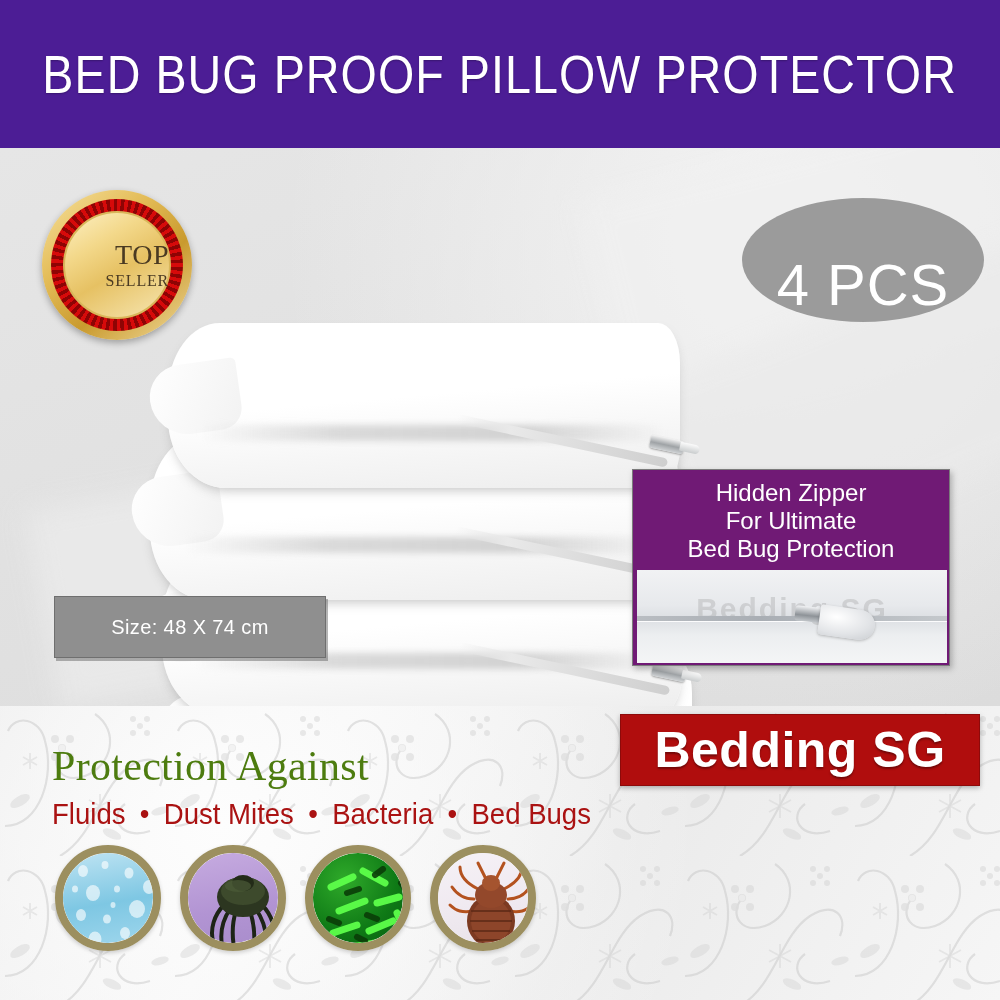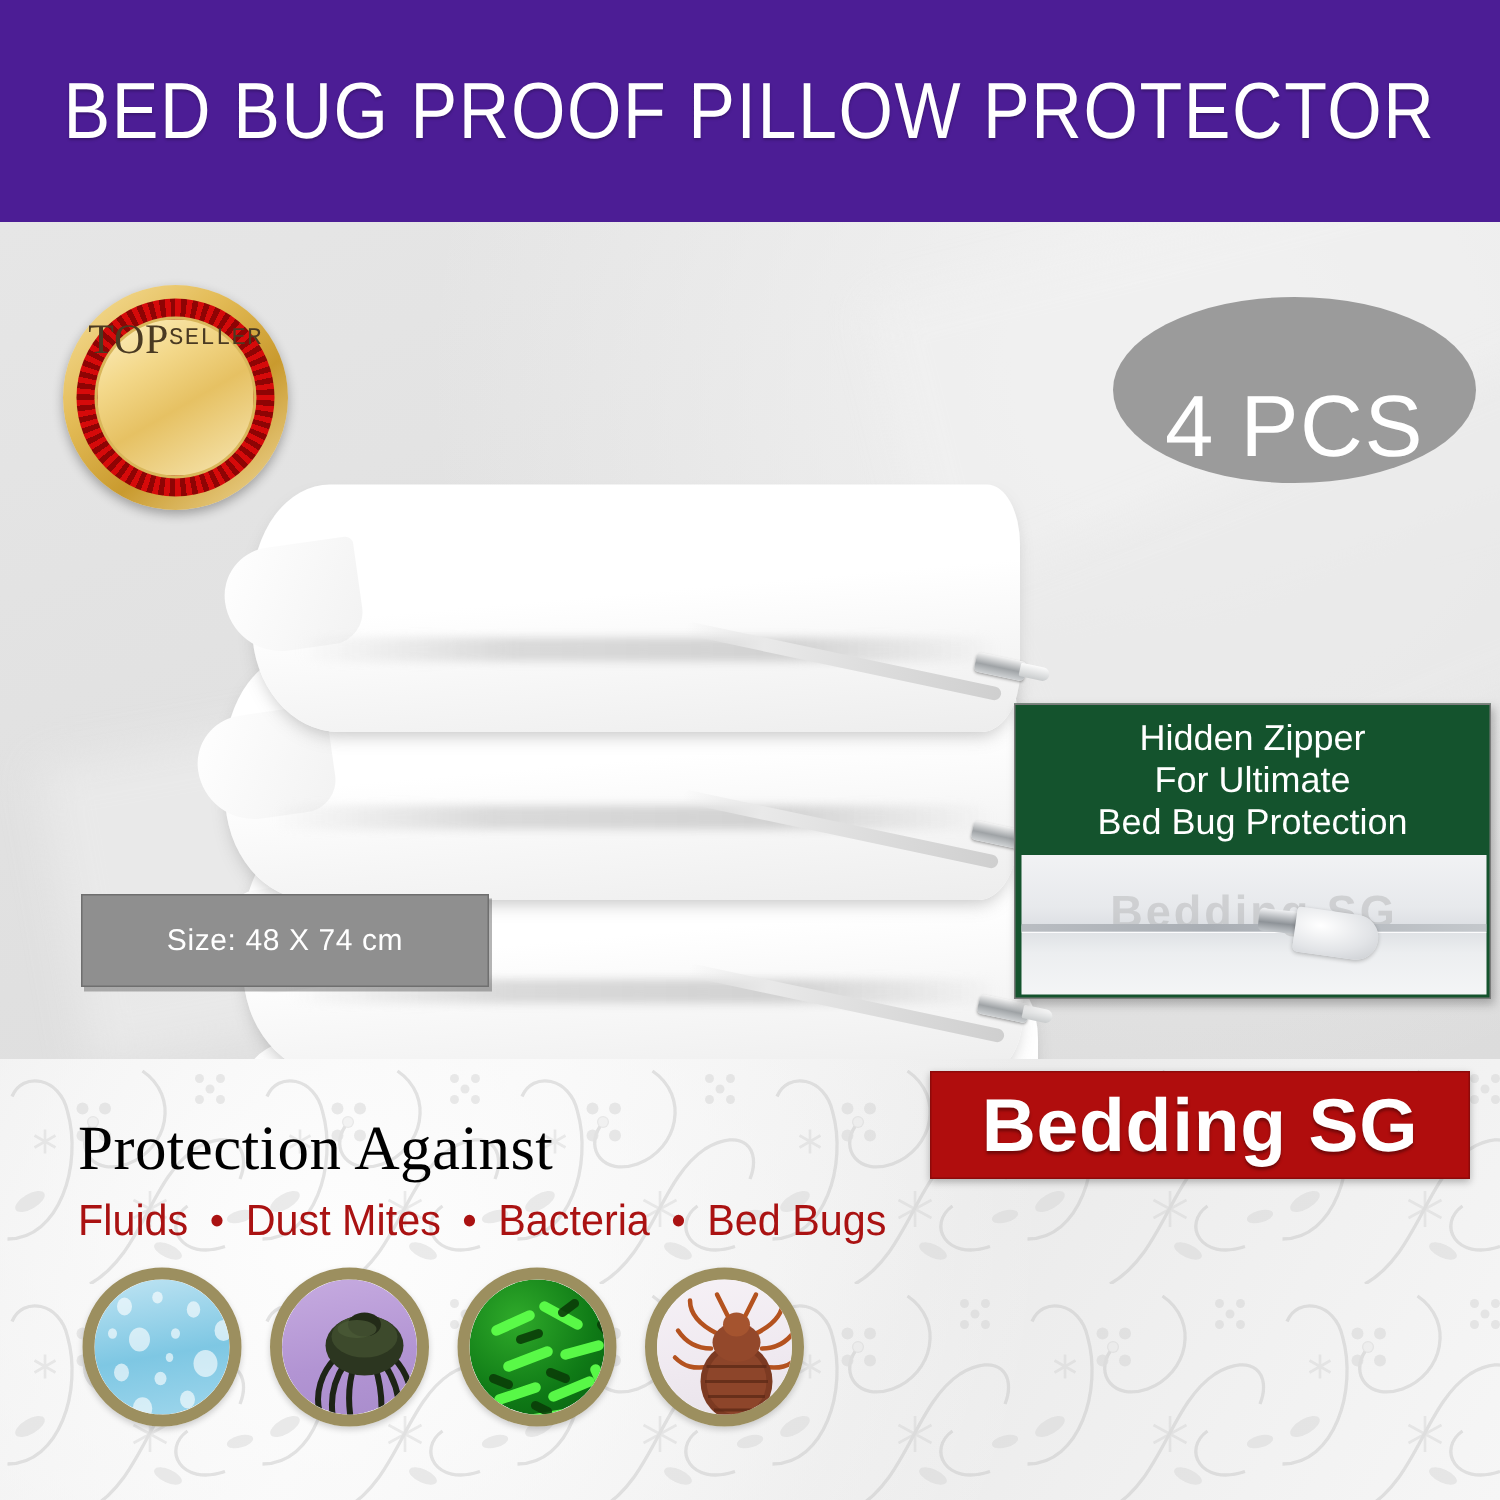--- a/index.html
+++ b/index.html
@@ -105,28 +105,28 @@
   .badge .ring{
     position:absolute; inset:9px; border-radius:50%;
     background:
       repeating-conic-gradient(#d60a0a 0deg 3.4deg, #8e0404 3.4deg 6.8deg);
   }
   .badge .inner{
     position:absolute; inset:21px; border-radius:50%;
     background:linear-gradient(150deg,#fdf0c4 0%,#f3d88a 30%,#e6c163 55%,#f7e7b4 100%);
     border:2px solid #d8b košt;
     border:2px solid #d9b65a;
-    display:flex; flex-direction:row; align-items:flex-start; justify-content:center;
+    display:flex; flex-direction:column; align-items:flex-end; justify-content:center;
   }
   .badge .top-word{
     font-family:"Liberation Serif", serif;
     font-size:28px; color:#4a3a22; line-height:1; letter-spacing:.5px;
   }
   .badge .sell-word{
-    font-family:Liberation Mono, monospace;
+    font-family:Liberation Serif, serif;
     font-size:16px; color:#4a3a22; line-height:1; margin-top:4px; letter-spacing:.8px;
   }
 
   
   .pcs{
     position:absolute; left:742px; top:198px; width:242px; height:124px; z-index:15;
     border-radius:50%;
     background:#9b9b9b;
     display:flex; align-items:center; justify-content:center;
   }
@@ -139,24 +139,23 @@
     position:absolute; left:54px; top:596px; width:272px; height:62px; z-index:15;
     background:#8f8f8f; border:1px solid #6f6f6f;
     display:flex; align-items:center; justify-content:center;
     box-shadow:2px 3px 0 rgba(90,90,90,.45);
   }
   .sizebox span{ color:#ffffff; font-size:20px; letter-spacing:.4px; }
 
   
   .zipper-panel{
     position:absolute; left:632px; top:469px; width:318px; height:197px; z-index:16;
-    border:1px solid #7b7b7b; background:#14532d;
+    border:1px solid #7b7b7b; background:#701a75;
     box-shadow:2px 3px 6px rgba(80,80,80,.4);
     overflow:hidden;
-    margin-left:44px;
   }
   .zipper-panel .ztext{
     height:97px; display:flex; flex-direction:column; align-items:center; justify-content:center;
     padding-top:4px;
   }
   .zipper-panel .ztext div{
     color:#ffffff; font-size:24px; line-height:28px; white-space:nowrap;
   }
   .zipper-photo{
     position:absolute; left:4px; top:100px; width:310px; height:93px;
@@ -190,21 +189,21 @@
     background:
       radial-gradient(circle at 22% 40%, #fdfdfd 0%, rgba(253,253,253,0) 60%),
       linear-gradient(120deg,#e9e9e9 0%,#f4f4f4 30%,#ebebeb 60%,#f6f6f6 100%);
     overflow:hidden;
   }
   .damask{ position:absolute; inset:0; opacity:.55; }
 
   .protect-title{
     position:absolute; left:52px; top:742px; z-index:6;
     font-family:"Liberation Serif", serif;
-    font-size:42px; color:#000000; letter-spacing:.3px;
+    font-size:42px; color:#4d7c0f; letter-spacing:.3px;
   }
   .protect-list{
     position:absolute; left:52px; top:798px; z-index:6;
     font-size:29px; color:#aa1212; white-space:nowrap;
     transform:scaleX(0.95); transform-origin:left center;
   }
   .protect-list .dot{ color:#aa1212; padding:0 7px; }
 
   
   .icons{ position:absolute; left:0; top:845px; width:600px; height:110px; z-index:6; }

